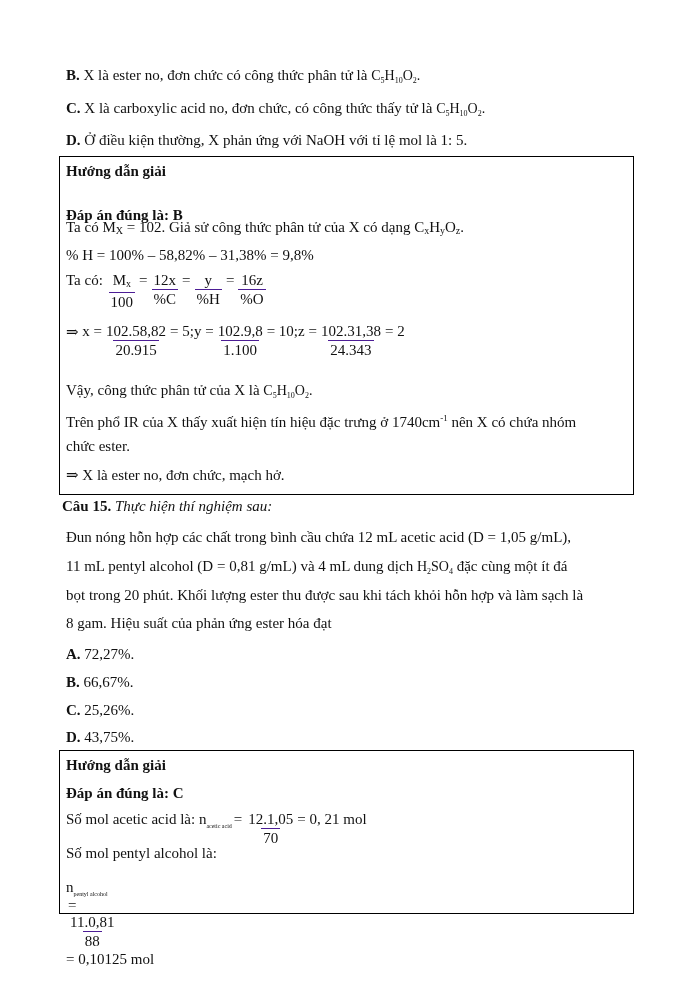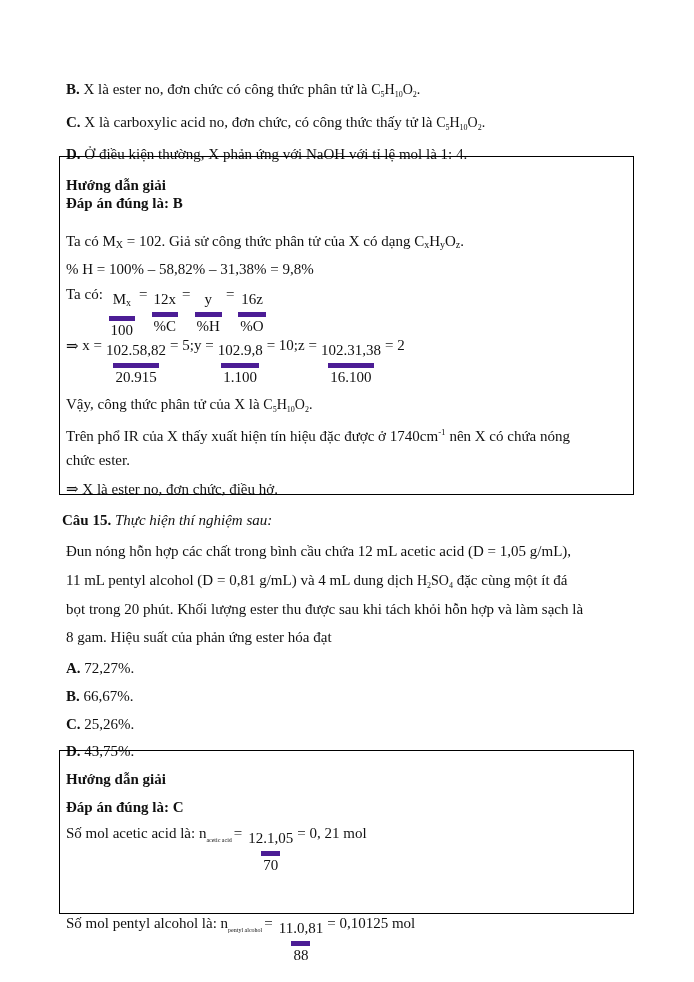--- a/index.html
+++ b/index.html
@@ -1,35 +1,35 @@
 <!DOCTYPE html>
 <html><head>
 <meta charset="utf-8">
 <style>
   html, body { margin: 0; padding: 0; background: #ffffff; }
   body {
     width: 694px; height: 982px; position: relative; overflow: hidden;
     font-family: "Liberation Serif", "DejaVu Serif", serif;
     font-size: 15px; color: #111111;
   }
-  .line { position: absolute; left: 66px; white-space: nowrap; line-height: 18px; margin-top: 14px; }
+  .line { position: absolute; left: 66px; white-space: nowrap; line-height: 18px; }
   .b { font-weight: bold; }
   .i { font-style: italic; }
   .box {
     position: absolute; left: 59px; width: 575px;
     border: 1.3px solid #000; box-sizing: border-box;
   }
   .chem sub { font-size: 8px; vertical-align: -3px; }
   .chem { font-size: 14px; }
   .frac {
     display: inline-flex; flex-direction: column; align-items: center;
     vertical-align: middle; margin: 0 2px;
   }
-  .frac .num { padding: 0 2px; line-height: 26px; }
-  .frac .den { border-top: 5px solid #4c1d95; padding: 0 2px; line-height: 19px; }
+  .frac .num { padding: 0 2px; line-height: 17px; }
+  .frac .den { border-top: 1px solid #4c1d95; padding: 0 2px; line-height: 19px; }
   .math { display: inline-flex; align-items: flex-start; }
   .sub-tiny { font-size: 6px; vertical-align: -4px; }
   .sup { font-size: 9px; vertical-align: 6px; }
   .mx-sub { font-size: 10px; vertical-align: -2px; }
   .op { margin: 0 2px; }
 </style>
 </head>
 <body>
 
 <div class="line" style="top:66px">
@@ -37,26 +37,26 @@
   <span>X là ester no, đơn chức có công thức phân tử là</span>
   <span class="chem">C<sub>5</sub>H<sub>10</sub>O<sub>2</sub>.</span>
 </div>
 <div class="line" style="top:99px">
   <span class="b">C.</span>
   <span>X là carboxylic acid no, đơn chức, có công thức thấy tử là</span>
   <span class="chem">C<sub>5</sub>H<sub>10</sub>O<sub>2</sub>.</span>
 </div>
 <div class="line" style="top:131px">
   <span class="b">D.</span>
-  <span>Ở điều kiện thường, X phản ứng với NaOH với tỉ lệ mol là 1: 4.</span>
+  <span>Ở điều kiện thường, X phản ứng với NaOH với tỉ lệ mol là 1: 5.</span>
 </div>
 
 <div class="box" style="top:156px; height:339px;"></div>
 <div class="line b" style="top:162px">Hướng dẫn giải</div>
-<div class="line b" style="top:180px">Đáp án đúng là: B</div>
+<div class="line b" style="top:206px">Đáp án đúng là: B</div>
 <div class="line" style="top:218px">
   <span>Ta có M</span><span class="mx-sub">X</span><span> = 102. Giả sử công thức phân tử của X có dạng C</span><span class="mx-sub">x</span><span>H</span><span class="mx-sub">y</span><span>O</span><span class="mx-sub">z</span><span>.</span>
 </div>
 <div class="line" style="top:246px">% H = 100% – 58,82% – 31,38% = 9,8%</div>
 
 <div class="line math" style="top:272px; line-height:normal;">
   <span>Ta có:</span>&nbsp;
   <span class="frac">
       <span class="num">M<span class="mx-sub">x</span></span>
       <span class="den">100</span>
@@ -88,36 +88,36 @@
   <span>= 5;</span>
   <span>y =</span>
   <span class="frac">
       <span class="num">102.9,8</span>
       <span class="den">1.100</span>
     </span>
   <span>= 10;</span>
   <span>z =</span>
   <span class="frac">
       <span class="num">102.31,38</span>
-      <span class="den">16.100</span>
+      <span class="den">24.343</span>
     </span>
   <span>= 2</span>
 </div>
 
 <div class="line" style="top:381px">
   <span>Vậy, công thức phân tử của X là</span>
   <span class="chem">C<sub>5</sub>H<sub>10</sub>O<sub>2</sub>.</span>
 </div>
 <div class="line" style="top:409px">
-  <span>Trên phổ IR của X thấy xuất hiện tín hiệu đặc được ở</span>
+  <span>Trên phổ IR của X thấy xuất hiện tín hiệu đặc trưng ở</span>
   <span><span>1740cm</span><span class="sup">-1</span></span>
-  <span>nên X có chứa nóng</span>
+  <span>nên X có chứa nhóm</span>
 </div>
 <div class="line" style="top:437px">chức ester.</div>
-<div class="line" style="top:466px">⇒ X là ester no, đơn chức, điều hở.</div>
+<div class="line" style="top:466px">⇒ X là ester no, đơn chức, mạch hở.</div>
 
 <div class="line" style="top:497px; left:62px;">
   <span class="b">Câu 15.</span>
   <span class="i">Thực hiện thí nghiệm sau:</span>
 </div>
 <div class="line" style="top:528px">Đun nóng hỗn hợp các chất trong bình cầu chứa 12 mL acetic acid (D = 1,05 g/mL),</div>
 <div class="line" style="top:557px">
   <span>11 mL pentyl alcohol (D = 0,81 g/mL) và 4 mL dung dịch</span>
   <span class="chem">H<sub>2</sub>SO<sub>4</sub></span>
   <span>đặc cùng một ít đá</span>
@@ -146,21 +146,21 @@
   <span>Số mol acetic acid là:</span>&nbsp;
   <span><span>n</span><span class="sub-tiny">acetic acid</span></span>
   <span class="op">=</span>
   <span class="frac">
       <span class="num">12.1,05</span>
       <span class="den">70</span>
     </span>
   <span>= 0, 21 mol</span>
 </div>
 
-<div class="line math" style="top:901px; line-height:normal;">
+<div class="line math" style="top:845px; line-height:normal;flex-direction:column;">
   <span>Số mol pentyl alcohol là:</span>&nbsp;
   <span><span>n</span><span class="sub-tiny">pentyl alcohol</span></span>
   <span class="op">=</span>
   <span class="frac">
       <span class="num">11.0,81</span>
       <span class="den">88</span>
     </span>
   <span>= 0,10125 mol</span>
 </div>
 

